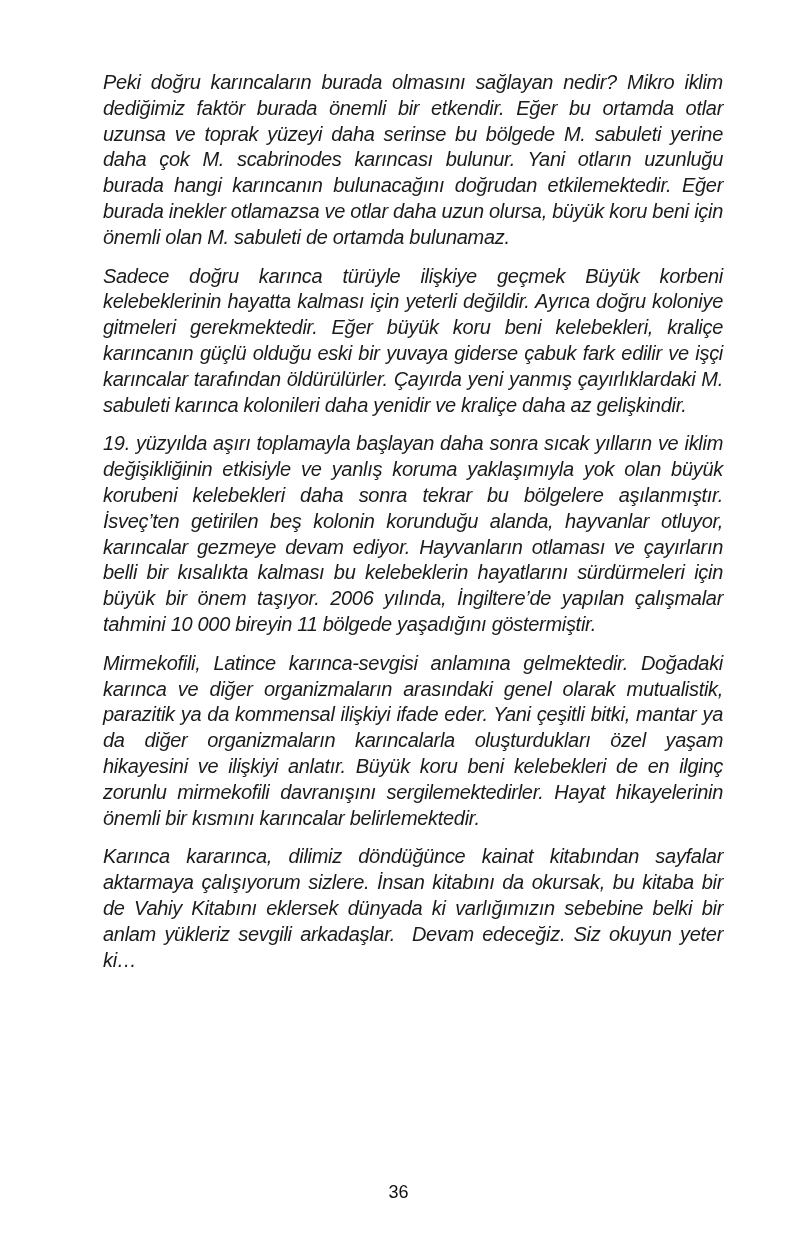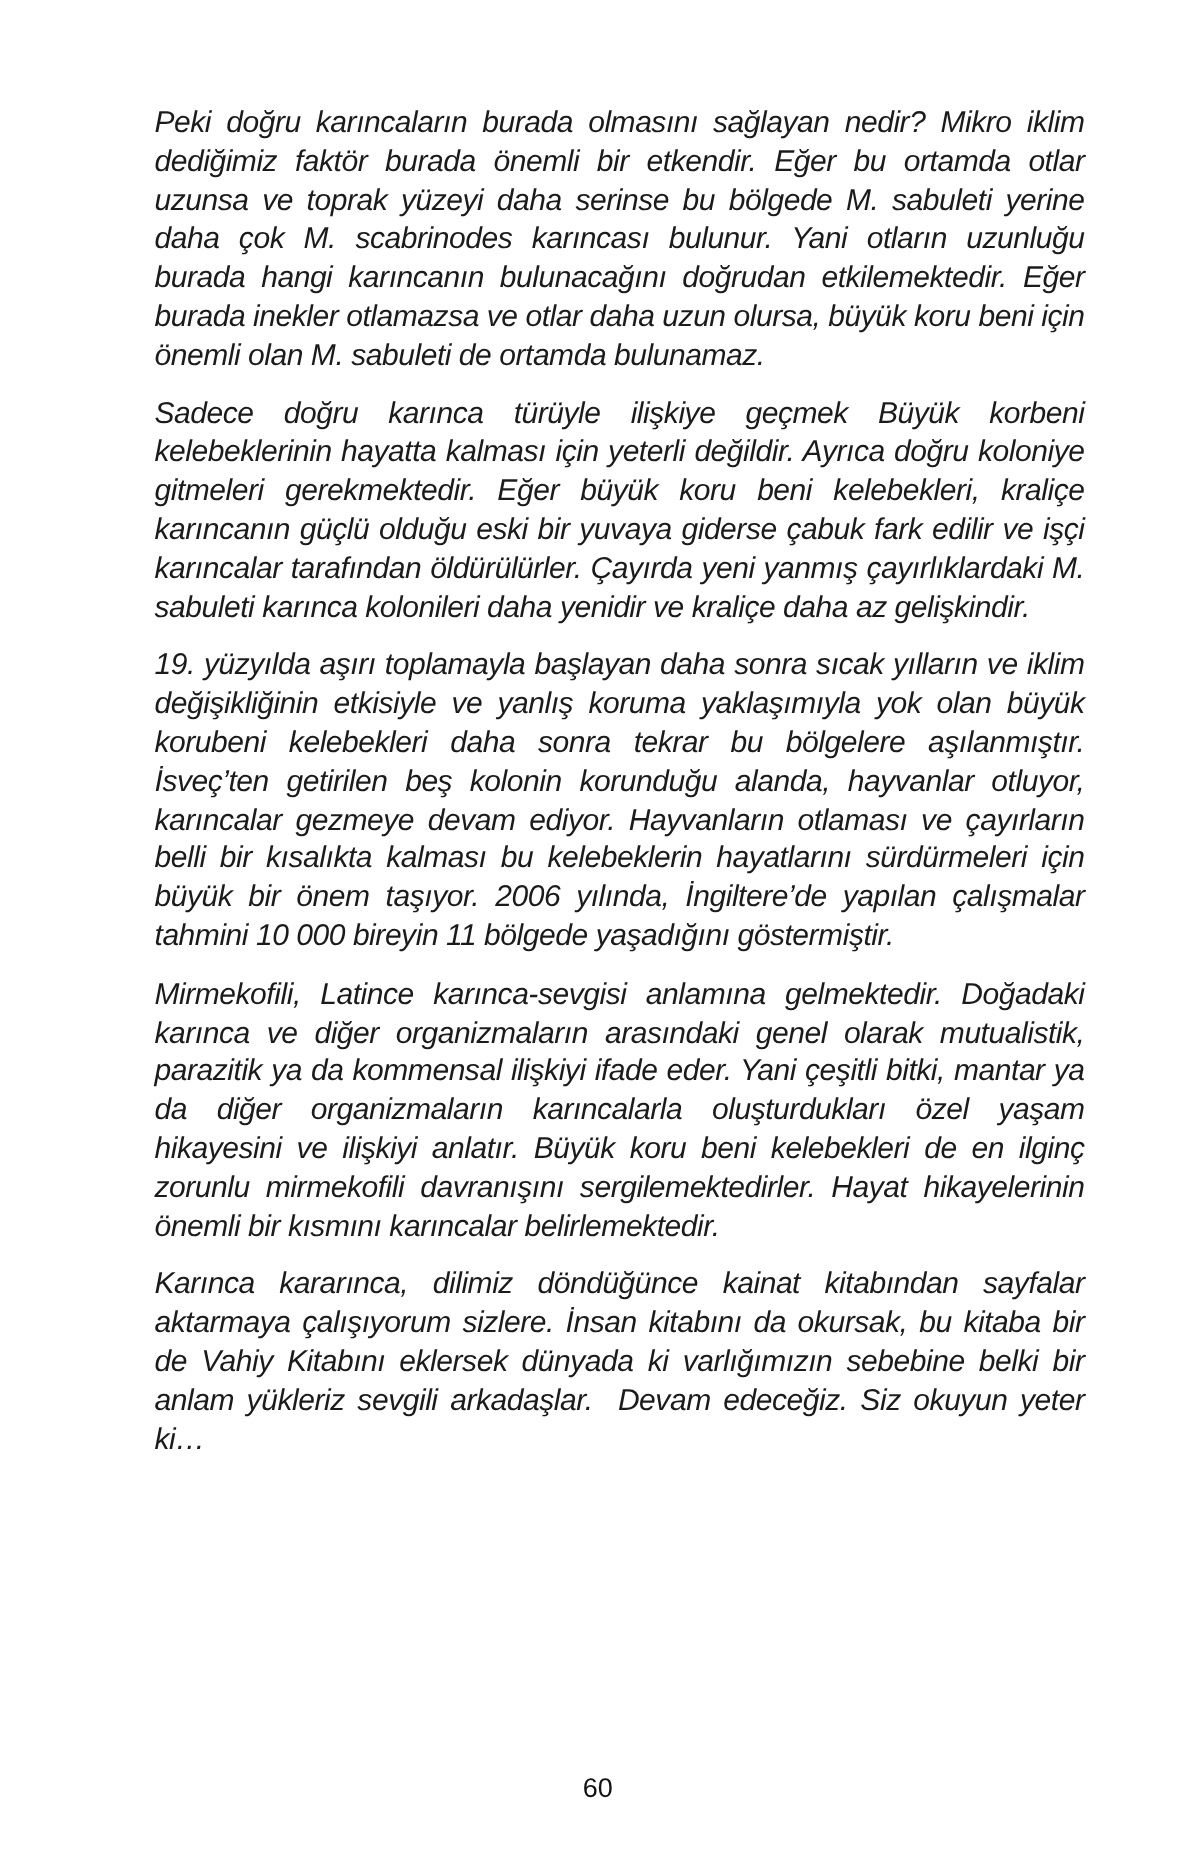--- a/index.html
+++ b/index.html
@@ -46,14 +46,14 @@
 <body>
 
 <div class="page">
   <div class="text-block">
     <p class="para">Peki doğru karıncaların burada olmasını sağlayan nedir? Mikro iklim dediğimiz faktör burada önemli bir etkendir. Eğer bu ortamda otlar uzunsa ve toprak yüzeyi daha serinse bu bölgede M. sabuleti yerine daha çok M. scabrinodes karıncası bulunur. Yani otların uzunluğu burada hangi karıncanın bulunacağını doğrudan etkilemektedir. Eğer burada inekler otlamazsa ve otlar daha uzun olursa, büyük koru beni için önemli olan M. sabuleti de ortamda bulunamaz.</p>
     <p class="para">Sadece doğru karınca türüyle ilişkiye geçmek Büyük korbeni kelebeklerinin hayatta kalması için yeterli değildir. Ayrıca doğru koloniye gitmeleri gerekmektedir. Eğer büyük koru beni kelebekleri, kraliçe karıncanın güçlü olduğu eski bir yuvaya giderse çabuk fark edilir ve işçi karıncalar tarafından öldürülürler. Çayırda yeni yanmış çayırlıklardaki M. sabuleti karınca kolonileri daha yenidir ve kraliçe daha az gelişkindir.</p>
     <p class="para">19. yüzyılda aşırı toplamayla başlayan daha sonra sıcak yılların ve iklim değişikliğinin etkisiyle ve yanlış koruma yaklaşımıyla yok olan büyük korubeni kelebekleri daha sonra tekrar bu bölgelere aşılanmıştır. İsveç’ten getirilen beş kolonin korunduğu alanda, hayvanlar otluyor, karıncalar gezmeye devam ediyor. Hayvanların otlaması ve çayırların belli bir kısalıkta kalması bu kelebeklerin hayatlarını sürdürmeleri için büyük bir önem taşıyor. 2006 yılında, İngiltere’de yapılan çalışmalar tahmini 10 000 bireyin 11 bölgede yaşadığını göstermiştir.</p>
     <p class="para">Mirmekofili, Latince karınca-sevgisi anlamına gelmektedir. Doğadaki karınca ve diğer organizmaların arasındaki genel olarak mutualistik, parazitik ya da kommensal ilişkiyi ifade eder. Yani çeşitli bitki, mantar ya da diğer organizmaların karıncalarla oluşturdukları özel yaşam hikayesini ve ilişkiyi anlatır. Büyük koru beni kelebekleri de en ilginç zorunlu mirmekofili davranışını sergilemektedirler. Hayat hikayelerinin önemli bir kısmını karıncalar belirlemektedir.</p>
     <p class="para">Karınca kararınca, dilimiz döndüğünce kainat kitabından sayfalar aktarmaya çalışıyorum sizlere. İnsan kitabını da okursak, bu kitaba bir de Vahiy Kitabını eklersek dünyada ki varlığımızın sebebine belki bir anlam yükleriz sevgili arkadaşlar.&nbsp; Devam edeceğiz. Siz okuyun yeter ki…</p>
   </div>
-  <div class="page-number">60</div>
+  <div class="page-number">36</div>
 </div>
 
 </body></html>

